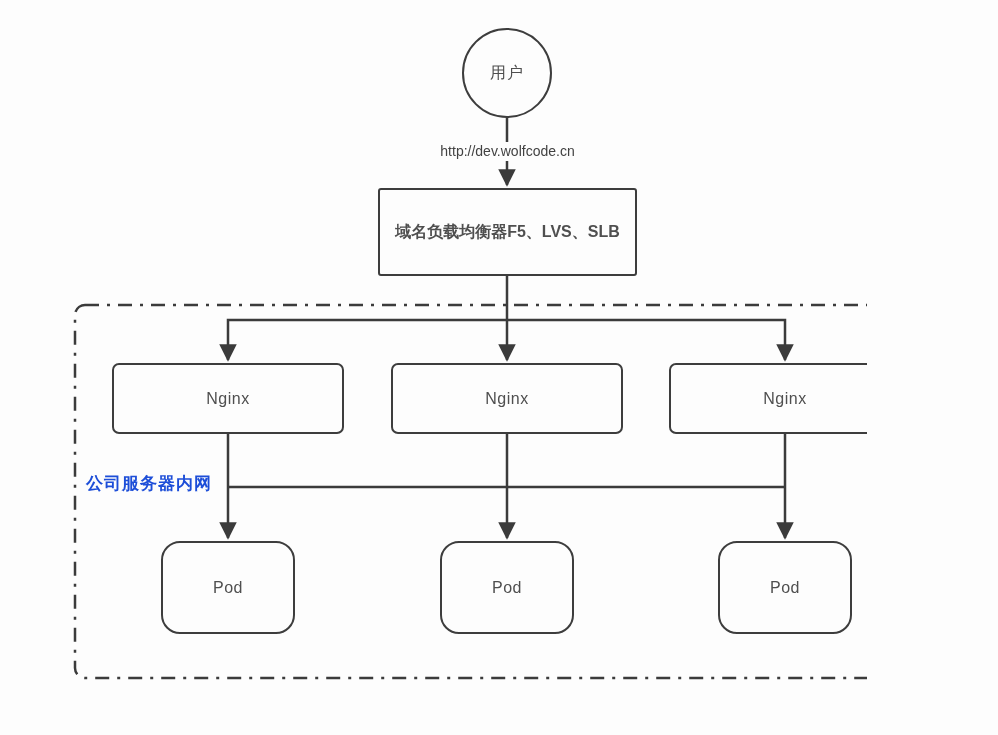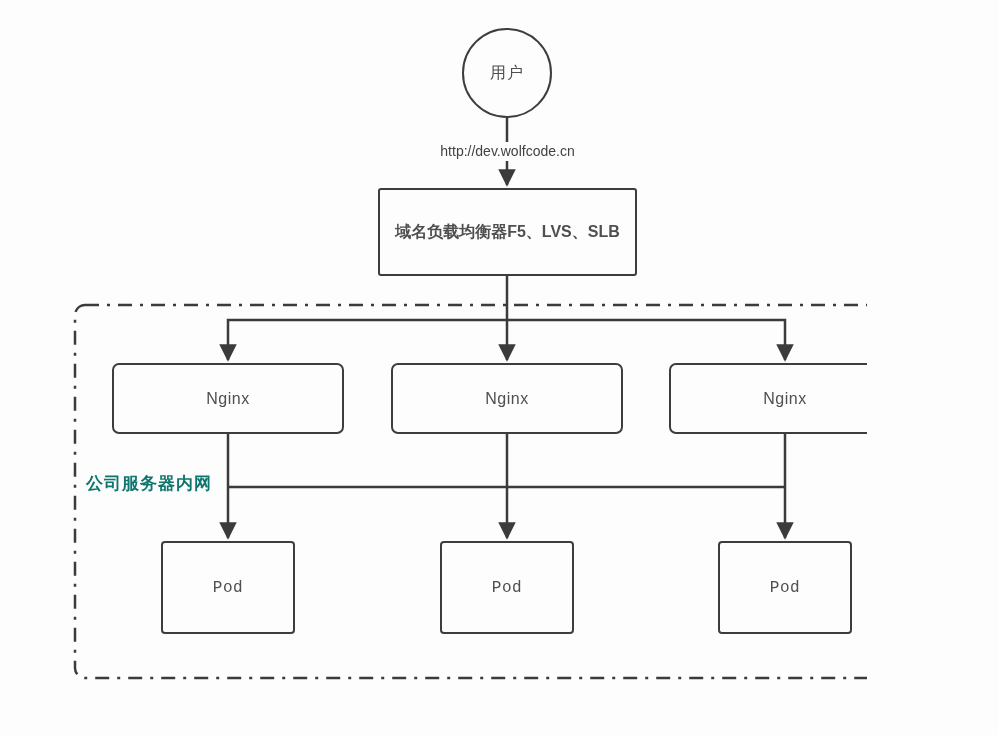--- a/index.html
+++ b/index.html
@@ -59,43 +59,42 @@
     border-radius: 7px;
     letter-spacing: 0.5px;
   }
   .nginx-0 { left: 112px; }
   .nginx-1 { left: 391px; }
   .nginx-2 { left: 669px; }
   .node-pod {
     top: 541px;
     width: 134px;
     height: 93px;
-    border-radius: 4px;
+    border-radius: 19px;
     letter-spacing: 0.5px;
-    font-family: Liberation Mono, monospace;
   }
   .pod-0 { left: 161px; }
   .pod-1 { left: 440px; }
   .pod-2 { left: 718px; }
   .url-label {
     position: absolute;
     left: 390px;
     top: 142px;
     width: 235px;
     text-align: center;
     background: #fdfdfd;
     color: #424242;
     font-size: 14px;
     padding: 1px 0 2px 0;
   }
   .intranet-label {
     position: absolute;
     left: 86px;
     top: 472px;
-    color: #0f766e;
+    color: #1d4ed8;
     font-size: 17px;
     font-weight: 600;
     letter-spacing: 1px;
   }
 </style>
 </head>
 <body>
 
 <div class="canvas">
 

